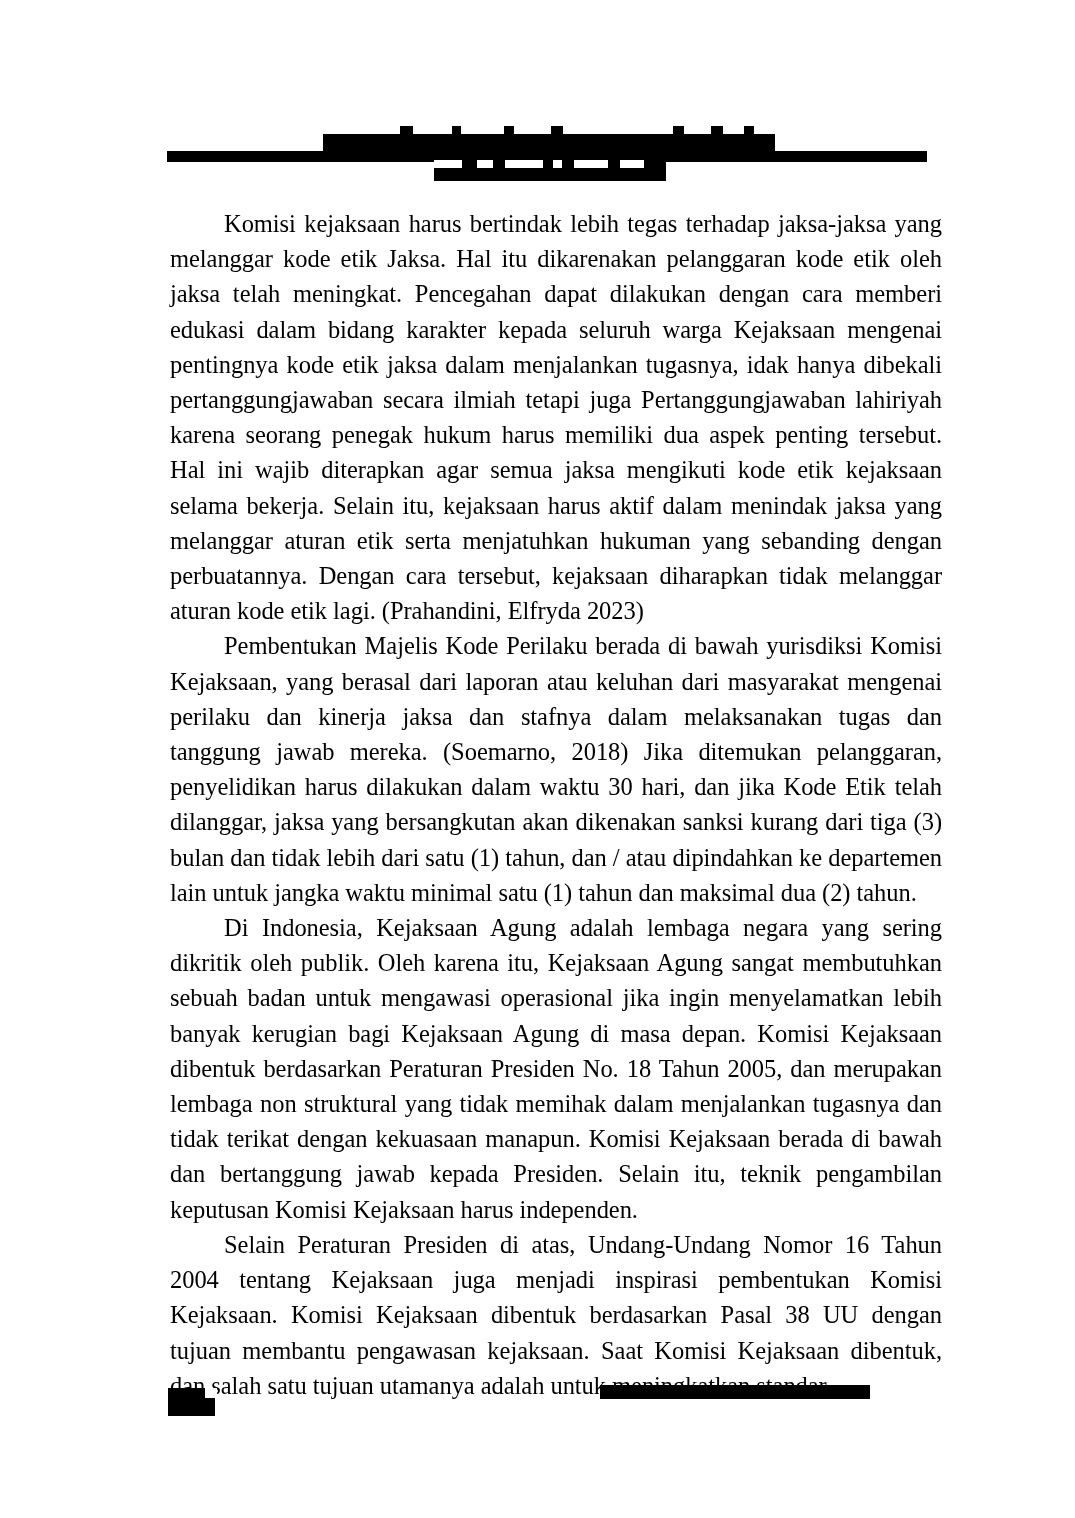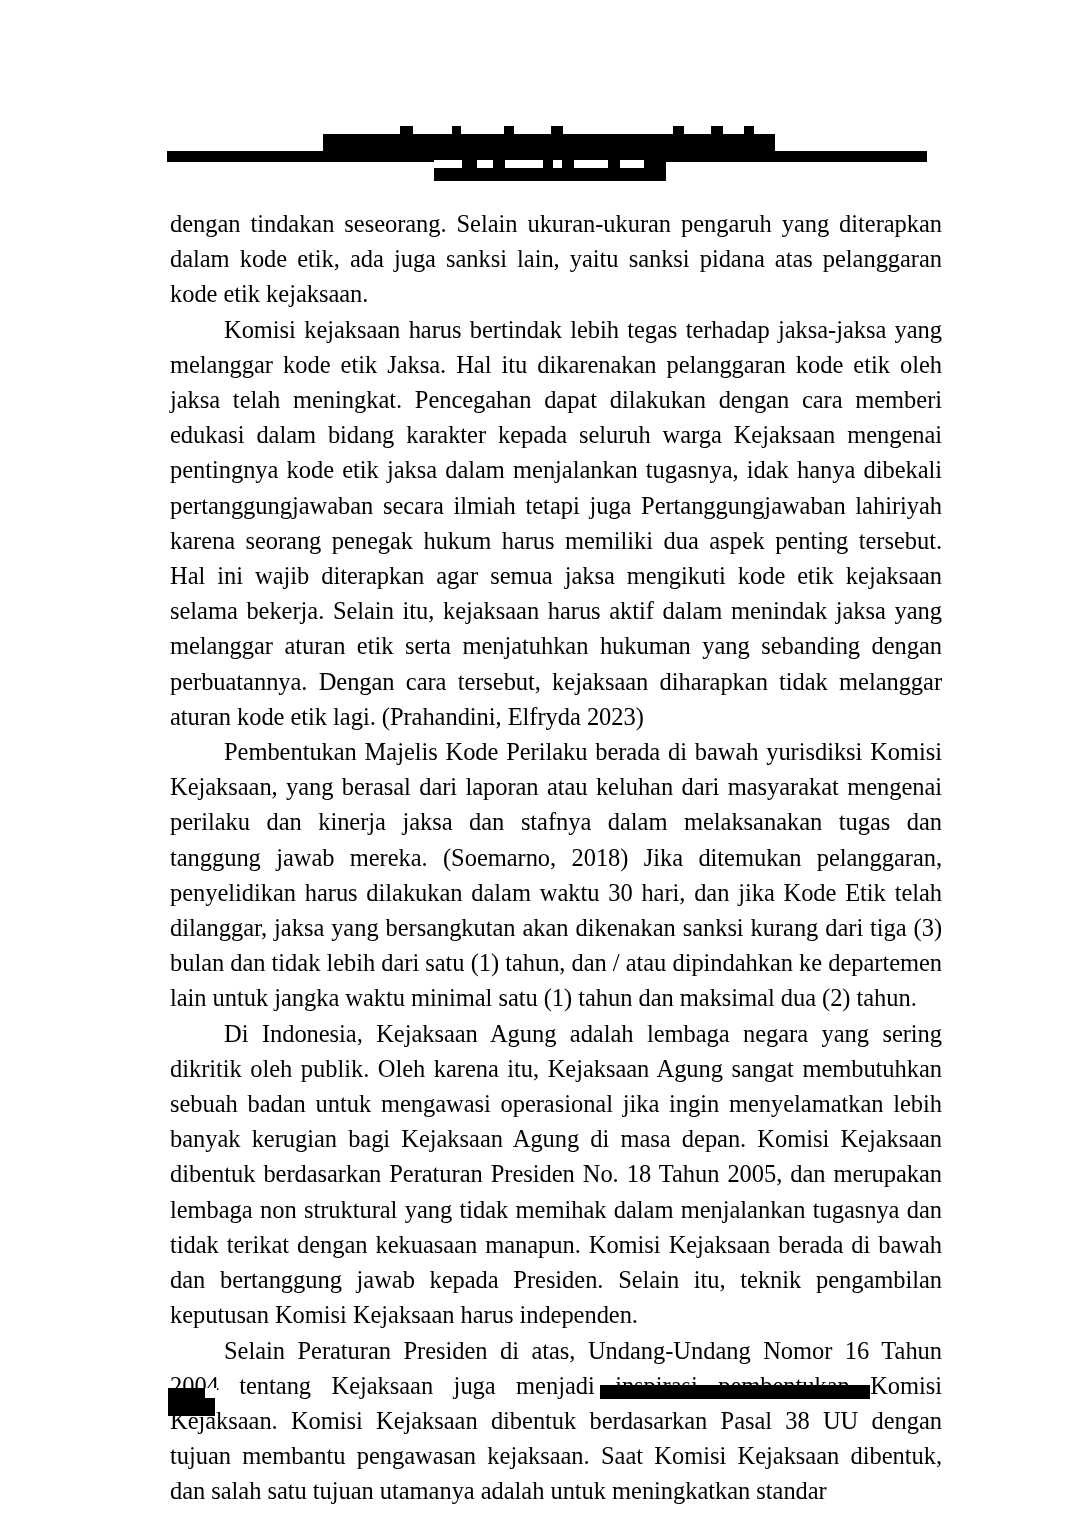--- a/index.html
+++ b/index.html
@@ -103,21 +103,20 @@
 
     <div style="position:absolute; left:434px; top:160px; width:28px; height:8px; background:#ffffff;"></div>
     <div style="position:absolute; left:477px; top:160px; width:16px; height:8px; background:#ffffff;"></div>
     <div style="position:absolute; left:505px; top:160px; width:38px; height:8px; background:#ffffff;"></div>
     <div style="position:absolute; left:553px; top:160px; width:9px; height:8px; background:#ffffff;"></div>
     <div style="position:absolute; left:574px; top:160px; width:34px; height:8px; background:#ffffff;"></div>
     <div style="position:absolute; left:620px; top:160px; width:24px; height:8px; background:#ffffff;"></div>
   </div>
 
   <div class="content">
-    <p class="para noindent">dengan tindakan seseorang. Selain ukuran-ukuran pengaruh yang diterapkan dalam kode etik, ada juga sanksi lain, yaitu sanksi pidana atas pelanggaran kode etik kejaksaan.</p>
     <p class="para indent">Komisi kejaksaan harus bertindak lebih tegas terhadap jaksa-jaksa yang melanggar kode etik Jaksa. Hal itu dikarenakan pelanggaran kode etik oleh jaksa telah meningkat. Pencegahan dapat dilakukan dengan cara memberi edukasi dalam bidang karakter kepada seluruh warga Kejaksaan mengenai pentingnya kode etik jaksa dalam menjalankan tugasnya, idak hanya dibekali pertanggungjawaban secara ilmiah tetapi juga Pertanggungjawaban lahiriyah karena seorang penegak hukum harus memiliki dua aspek penting tersebut. Hal ini wajib diterapkan agar semua jaksa mengikuti kode etik kejaksaan selama bekerja. Selain itu, kejaksaan harus aktif dalam menindak jaksa yang melanggar aturan etik serta menjatuhkan hukuman yang sebanding dengan perbuatannya. Dengan cara tersebut, kejaksaan diharapkan tidak melanggar aturan kode etik lagi. (Prahandini, Elfryda 2023)</p>
     <p class="para indent">Pembentukan Majelis Kode Perilaku berada di bawah yurisdiksi Komisi Kejaksaan, yang berasal dari laporan atau keluhan dari masyarakat mengenai perilaku dan kinerja jaksa dan stafnya dalam melaksanakan tugas dan tanggung jawab mereka. (Soemarno, 2018) Jika ditemukan pelanggaran, penyelidikan harus dilakukan dalam waktu 30 hari, dan jika Kode Etik telah dilanggar, jaksa yang bersangkutan akan dikenakan sanksi kurang dari tiga (3) bulan dan tidak lebih dari satu (1) tahun, dan / atau dipindahkan ke departemen lain untuk jangka waktu minimal satu (1) tahun dan maksimal dua (2) tahun.</p>
     <p class="para indent">Di Indonesia, Kejaksaan Agung adalah lembaga negara yang sering dikritik oleh publik. Oleh karena itu, Kejaksaan Agung sangat membutuhkan sebuah badan untuk mengawasi operasional jika ingin menyelamatkan lebih banyak kerugian bagi Kejaksaan Agung di masa depan. Komisi Kejaksaan dibentuk berdasarkan Peraturan Presiden No. 18 Tahun 2005, dan merupakan lembaga non struktural yang tidak memihak dalam menjalankan tugasnya dan tidak terikat dengan kekuasaan manapun. Komisi Kejaksaan berada di bawah dan bertanggung jawab kepada Presiden. Selain itu, teknik pengambilan keputusan Komisi Kejaksaan harus independen.</p>
     <p class="para indent">Selain Peraturan Presiden di atas, Undang-Undang Nomor 16 Tahun 2004 tentang Kejaksaan juga menjadi inspirasi pembentukan Komisi Kejaksaan. Komisi Kejaksaan dibentuk berdasarkan Pasal 38 UU dengan tujuan membantu pengawasan kejaksaan. Saat Komisi Kejaksaan dibentuk, dan salah satu tujuan utamanya adalah untuk meningkatkan standar</p>
   </div>
 
   <div>
     <div class="footer-left"></div>
     <div class="footer-left-notch"></div>
     <div class="footer-right"></div>

